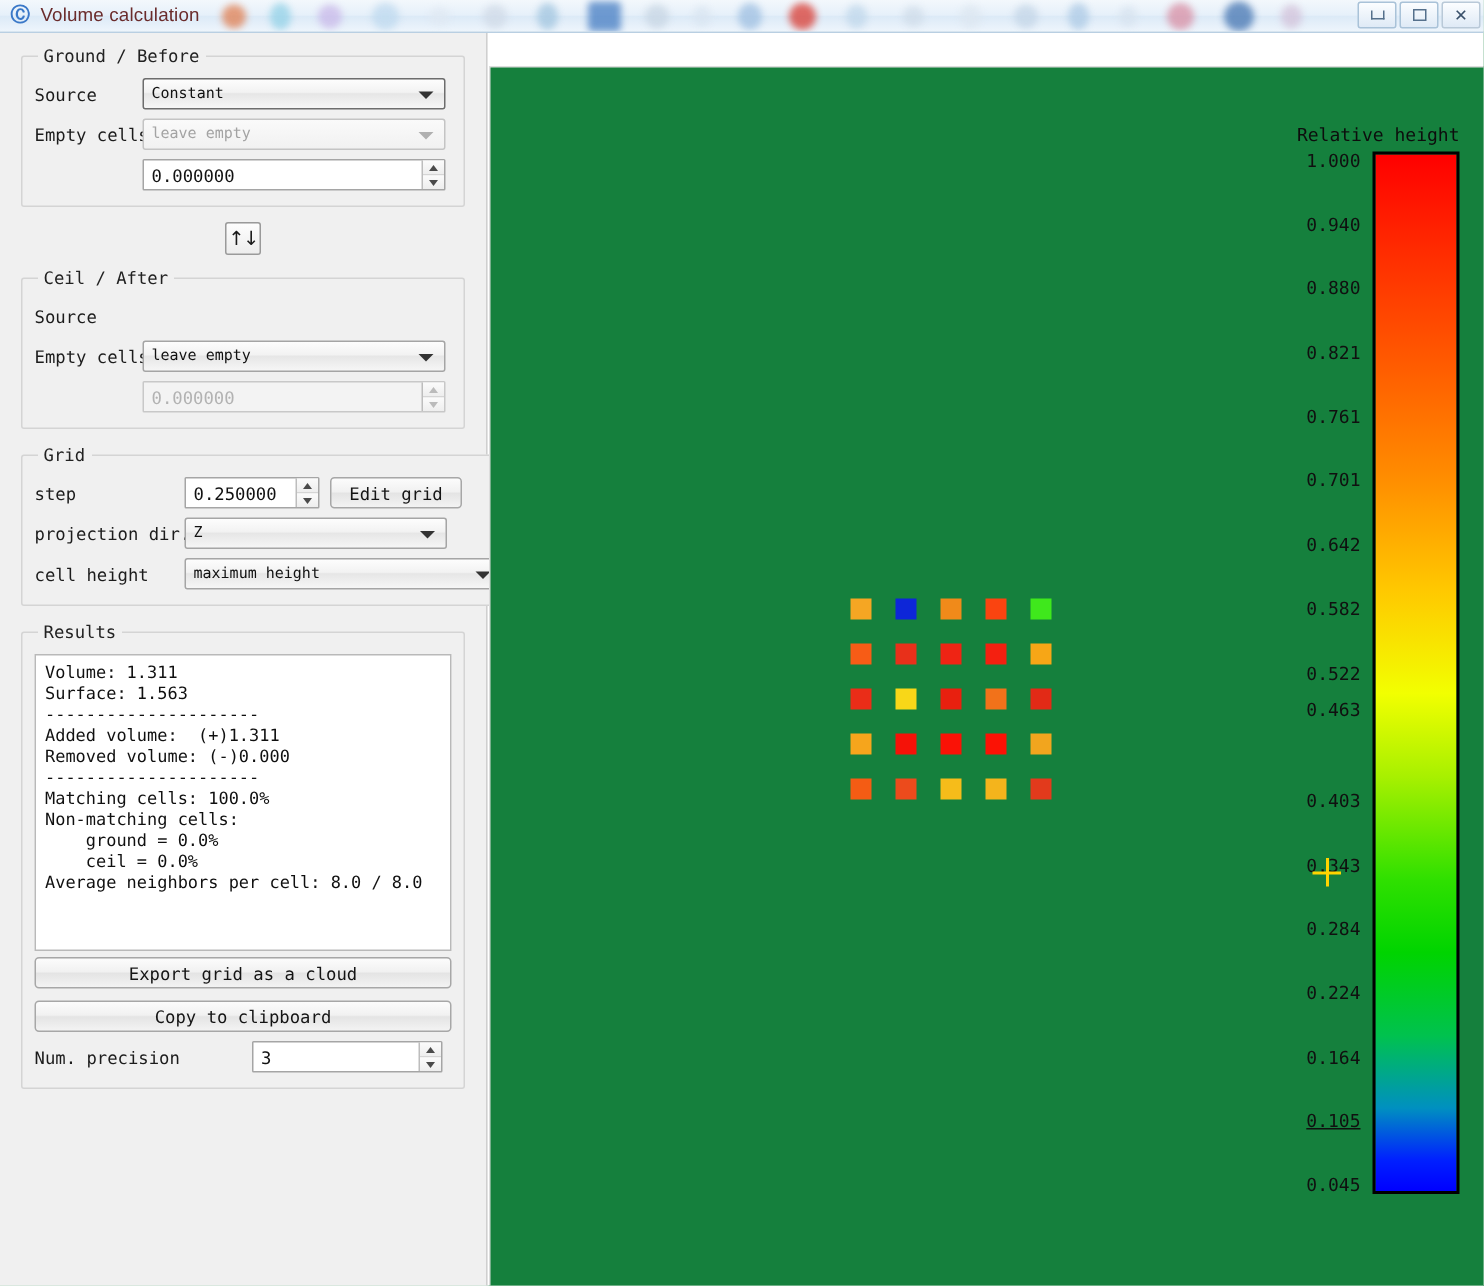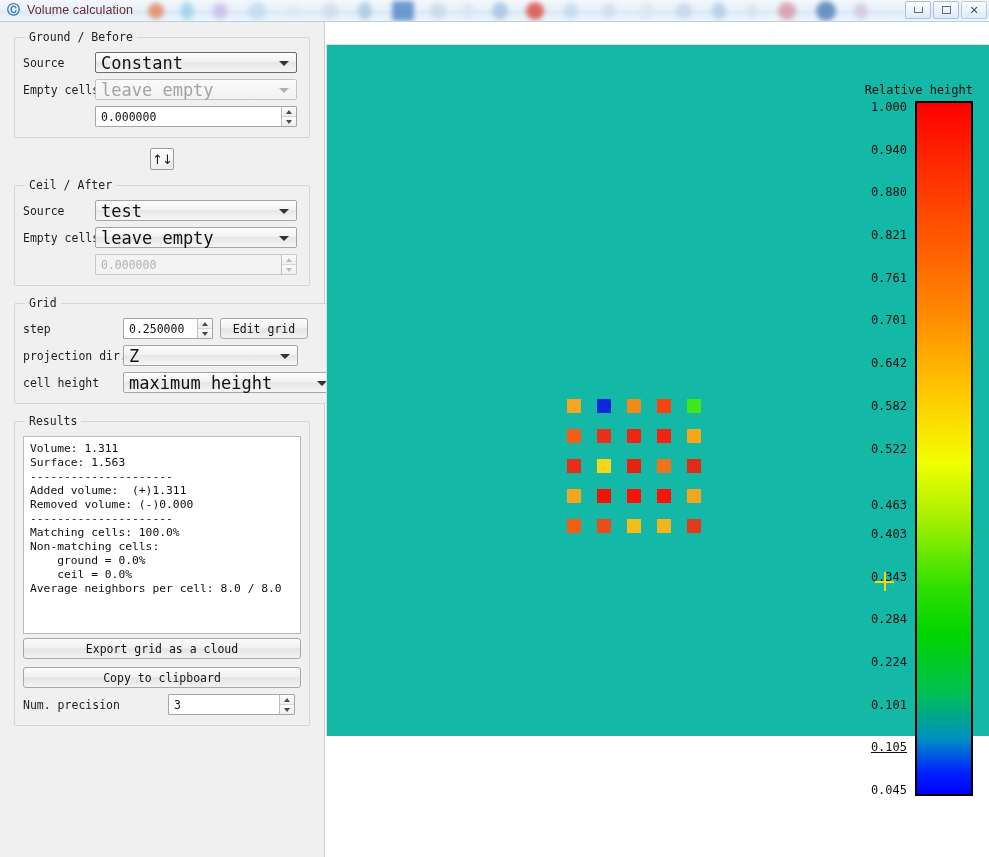--- a/index.html
+++ b/index.html
@@ -61,21 +61,21 @@
   }
   .row { display: flex; align-items: center; margin-bottom: 6px; height: 21px; }
   .row:last-child { margin-bottom: 0; }
   .lbl { font-size: 11.5px; color: #1c1c1c; white-space: nowrap; }
 
   
   .combo {
     height: 21px; border: 1px solid #a5a5a5; border-radius: 2px;
     background: linear-gradient(to bottom,#fdfdfd 0%,#f2f2f2 45%,#e6e6e6 50%,#f6f6f6 100%);
     display: flex; align-items: center; position: relative;
-    padding-left: 5px; font-size: 17px; color: #111;
+    padding-left: 5px; font-size: 10px; color: #111;
   }
   .combo.focused { border: 1.5px solid #6d6d6d; }
   .combo.disabled { color: #a3a3a3; border-color: #c4c4c4;
     background: linear-gradient(to bottom,#fafafa,#f1f1f1); }
   .combo .arrow {
     position: absolute; right: 7px; top: 50%; margin-top: -2px;
     width: 0; height: 0; border-left: 5px solid transparent;
     border-right: 5px solid transparent; border-top: 5px solid #333;
   }
   .combo.disabled .arrow { border-top-color: #b0b0b0; }
@@ -125,22 +125,22 @@
   #results-box {
     border: 1px solid #b9b9b9; background: #ffffff;
     height: 198px; padding: 5px 6px; overflow: hidden;
     font-size: 11.3px; line-height: 14px; color: #101010;
     white-space: pre; font-family: "DejaVu Sans Mono", monospace;
   }
 
   
   #view3d {
     position: absolute; left: 326px; top: 44px;
-    width: 663px; height: 692px;
-    background: #14b8a6; border: 1px solid #dddddd;
+    width: 663px; height: 813px;
+    background: #15803d; border: 1px solid #dddddd;
     border-right: none; border-bottom: none;
   }
 
   #scale-title {
     position: absolute; right: 16px; top: 38px;
     font-size: 12px; color: #0d0d0d; white-space: nowrap;
     font-family: "DejaVu Sans Mono", monospace;
   }
   #colorbar {
     position: absolute; right: 16px; top: 56px; width: 58px; height: 695px;
@@ -242,24 +242,20 @@
   </fieldset>
 
   <div id="swap-wrap">
     <div id="swap-btn">↑↓</div>
   </div>
 
   <fieldset class="group">
     <legend>Ceil / After</legend>
     <div class="row">
       <span class="lbl" style="width:72px">Source</span>
-      <div class="combo" style="width:202px">
-        <span>test</span>
-        <span class="arrow"></span>
-      </div>
     </div>
     <div class="row">
       <span class="lbl" style="width:72px">Empty cells</span>
       <div class="combo" style="width:202px">
         <span>leave empty</span>
         <span class="arrow"></span>
       </div>
     </div>
     <div class="row">
       <span style="width:72px"></span>
@@ -352,26 +348,26 @@
   <div id="cb-ticks">
       <div class="cb-tick" style="top: 55px;">1.000</div>
       <div class="cb-tick" style="top: 97.6875px;">0.940</div>
       <div class="cb-tick" style="top: 140.375px;">0.880</div>
       <div class="cb-tick" style="top: 183.062px;">0.821</div>
       <div class="cb-tick" style="top: 225.75px;">0.761</div>
       <div class="cb-tick" style="top: 268.438px; margin-left: 36px;">0.701</div>
       <div class="cb-tick" style="top: 311.125px;">0.642</div>
       <div class="cb-tick" style="top: 353.812px;">0.582</div>
       <div class="cb-tick" style="top: 396.5px;">0.522</div>
-      <div class="cb-tick" style="top: 453px;">0.463</div>
+      <div class="cb-tick" style="top: 421px;">0.463</div>
       <div class="cb-tick" style="top: 481.875px;">0.403</div>
       <div class="cb-tick" style="top: 524.562px;">0.343</div>
       <div class="cb-tick" style="top: 567.25px;">0.284</div>
       <div class="cb-tick" style="top: 609.938px;">0.224</div>
-      <div class="cb-tick" style="top: 652.625px;">0.101</div>
+      <div class="cb-tick" style="top: 652.625px;">0.164</div>
       <div class="cb-tick" style="top: 695.312px; text-decoration: underline;">0.105</div>
       <div class="cb-tick" style="top: 738px;">0.045</div>
     </div>
   <div id="grid-cells">
       <div class="cell" style="left: 240px; top: 354px; background: rgb(245, 166, 35);"></div>
       <div class="cell" style="left: 270px; top: 354px; background: rgb(13, 38, 216);"></div>
       <div class="cell" style="left: 300px; top: 354px; background: rgb(240, 138, 26);"></div>
       <div class="cell" style="left: 330px; top: 354px; background: rgb(250, 68, 16);"></div>
       <div class="cell" style="left: 360px; top: 354px; background: rgb(63, 232, 28);"></div>
       <div class="cell" style="left: 240px; top: 384px; background: rgb(247, 92, 22);"></div>

